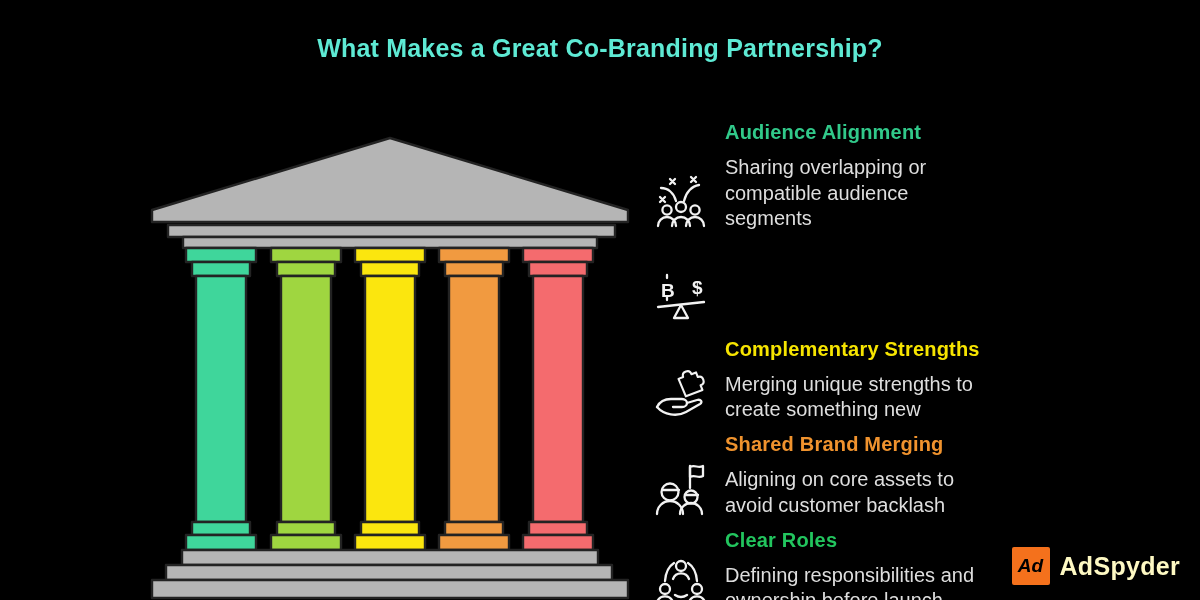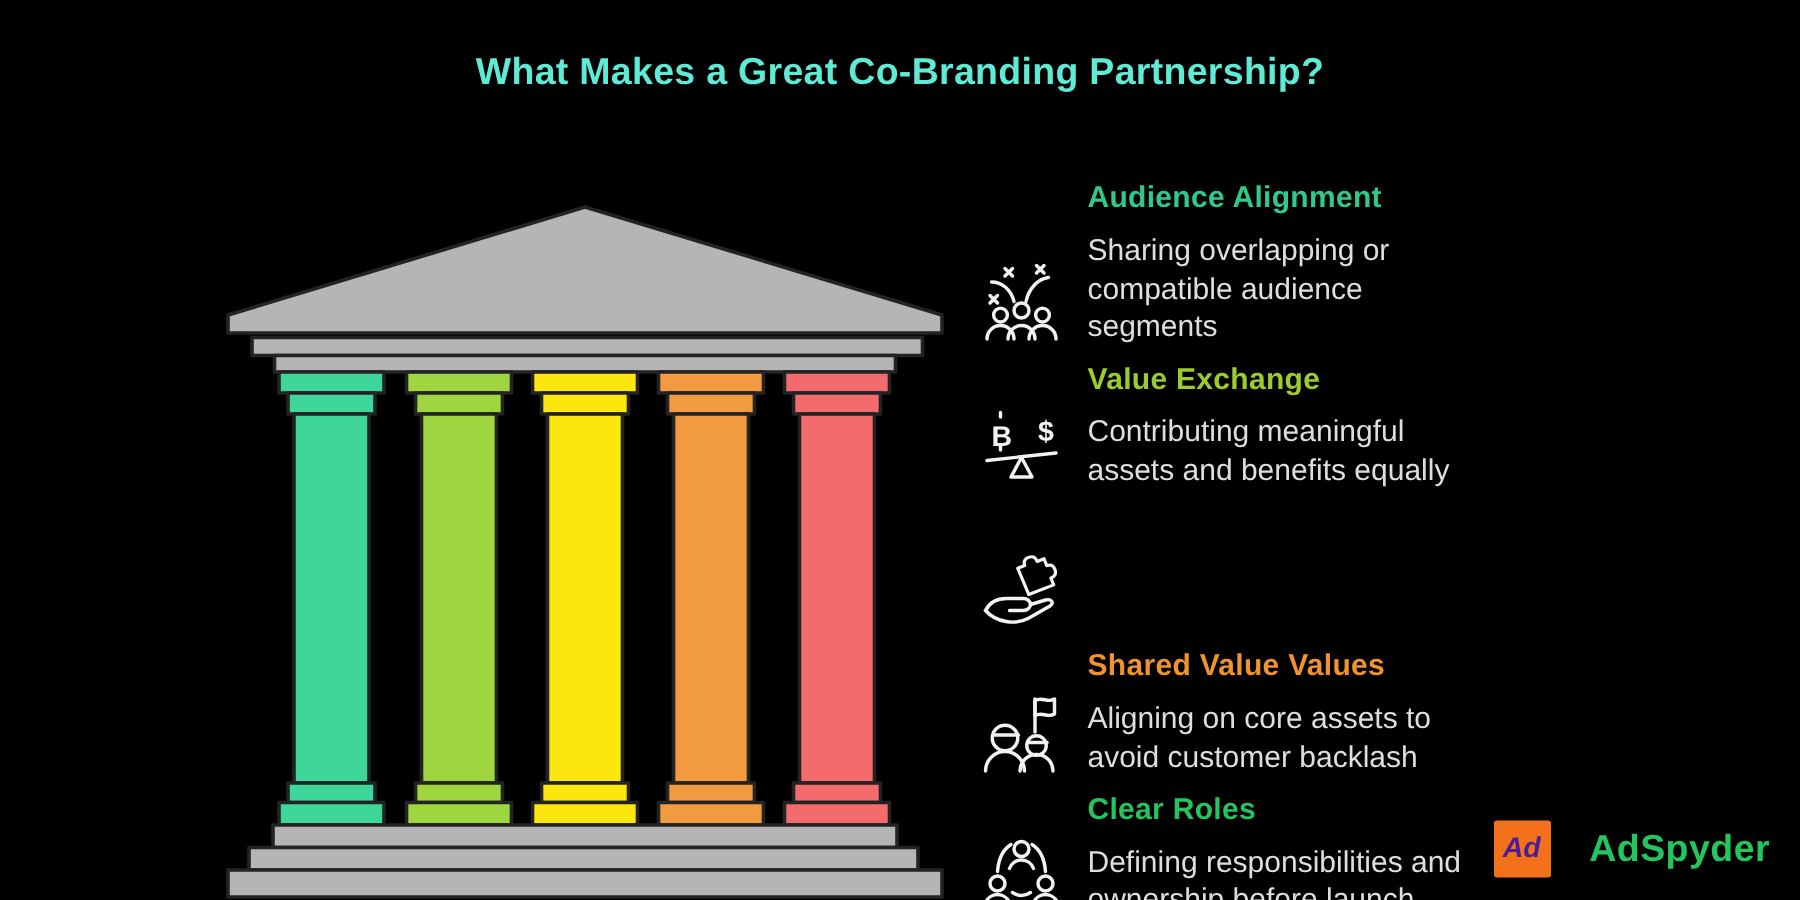--- a/index.html
+++ b/index.html
@@ -48,26 +48,26 @@
   
   .brand {
     position: absolute;
     right: 20px; bottom: 15px;
     display: flex; align-items: center; gap: 10px;
   }
   .brand-mark {
     width: 38px; height: 38px;
     border-radius: 2px;
     display: flex; align-items: center; justify-content: center;
-    color: #4c1d95;
+    color: #000000;
     font-weight: 700;
     font-style: italic;
     font-size: 19px;
   }
-  .brand-name { color: #22c55e; font-size: 25px; font-weight: 700; letter-spacing: 0.3px; margin-left: 16px; }
+  .brand-name { color: #fef9c3; font-size: 25px; font-weight: 700; letter-spacing: 0.3px; }
 </style>
 </head>
 <body style="background-color: rgb(0, 0, 0);">
 
 <div class="stage">
 
   <h1 class="page-title" style="color: #5eead4;">What Makes a Great Co-Branding Partnership?</h1>
 
   <svg class="temple-svg" width="510" height="478" viewBox="0 0 510 478" style="stroke: rgb(35, 35, 35);">
 
@@ -148,51 +148,51 @@
     <div class="item">
       <div class="icon-box">
         <svg width="56" height="56" viewBox="0 0 56 56">
           <path d="M5 37 L51 32"></path>
           <polygon points="28,35 21,48 35,48" fill="none"></polygon>
           <text x="8" y="27">B</text>
           <text x="39" y="24">$</text>
           <path d="M14 8 v-3 M14 30 v-3"></path>
         </svg>
       </div>
-      <div class="item-text">
-        <div class="item-title" style="color: rgb(154, 204, 46);">Value Exchange</div>
-        <div class="item-desc" style="color: rgb(222, 222, 222);">Contributing meaningful assets and benefits equally</div>
-      </div>
     </div>
 
     <div class="item">
       <div class="icon-box">
         <svg width="56" height="56" viewBox="0 0 56 56">
           <path d="M31 14 l5-2 c-1-3 0-5 3-6 s5 0 6 3 l5-2 2 5 c3-1 5 0 6 3 s0 5-3 6 l2 5 -18 7 z" transform="translate(-3,0) scale(0.92)"></path>
           <path d="M4 41 c3-6 9-8 14-8 h11 c3 0 5 2 5 4 s-2 4-5 4 h-9"></path>
           <path d="M4 41 c7 8 20 10 29 5 l14-8 c3-2 1-5-3-4 l-10 3"></path>
         </svg>
+      </div>
+      <div class="item-text">
+        <div class="item-title" style="color: rgb(246, 228, 0);">Complementary Strengths</div>
+        <div class="item-desc" style="color: rgb(222, 222, 222);">Merging unique strengths to create something new</div>
       </div>
     </div>
 
     <div class="item">
       <div class="icon-box">
         <svg width="56" height="56" viewBox="0 0 56 56">
           <path d="M37 27 V5"></path>
           <path d="M37 6 c5-3 8 2 13-1 v10 c-5 3-8-2-13 1 z"></path>
           <circle cx="17" cy="31" r="8.5"></circle>
           <path d="M9 29 h17"></path>
           <path d="M4 53 a13 13 0 0 1 26 0"></path>
           <circle cx="38" cy="36" r="6.5"></circle>
           <path d="M32 34 h13"></path>
           <path d="M27 53 a11 11 0 0 1 22 0"></path>
         </svg>
       </div>
       <div class="item-text">
-        <div class="item-title" style="color: rgb(240, 147, 46);">Shared Value Values</div>
+        <div class="item-title" style="color: rgb(240, 147, 46);">Shared Brand Merging</div>
         <div class="item-desc" style="color: rgb(222, 222, 222);">Aligning on core assets to avoid customer backlash</div>
       </div>
     </div>
 
     <div class="item">
       <div class="icon-box">
         <svg width="56" height="56" viewBox="0 0 56 56">
           <circle cx="28" cy="9" r="5"></circle>
           <path d="M20 22 a8.5 8.5 0 0 1 16 0"></path>
           <circle cx="12" cy="32" r="5"></circle>

